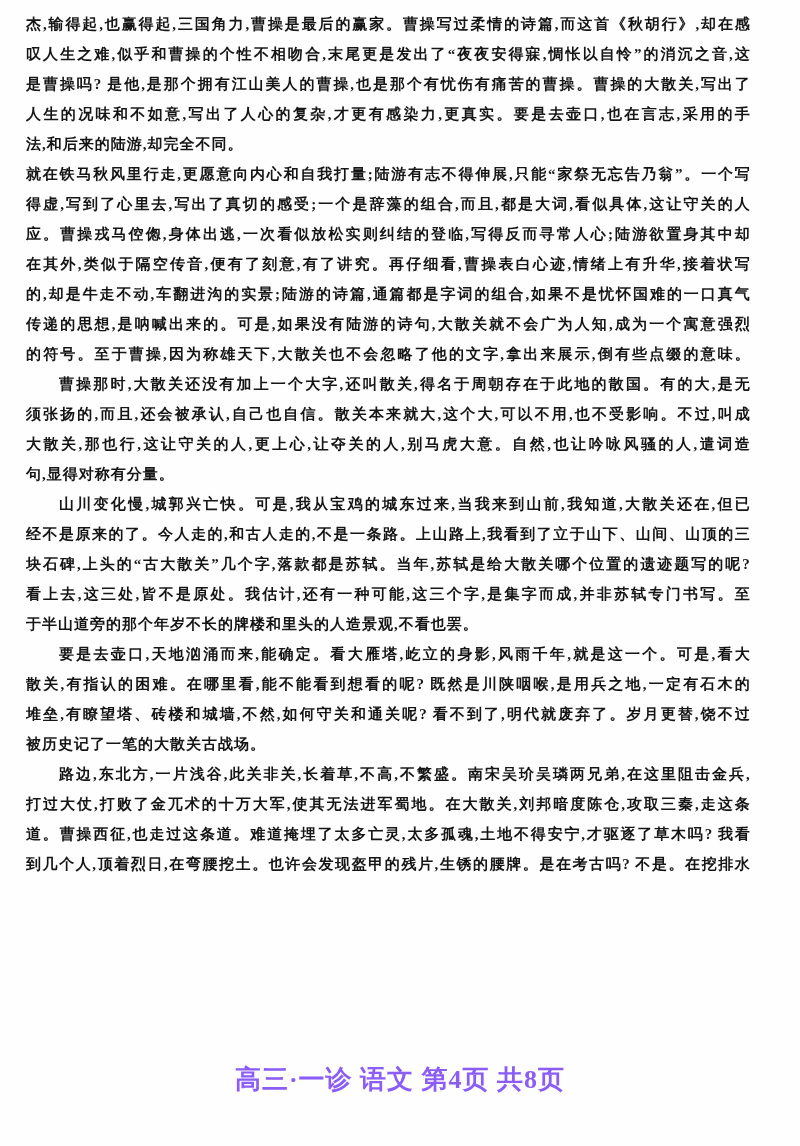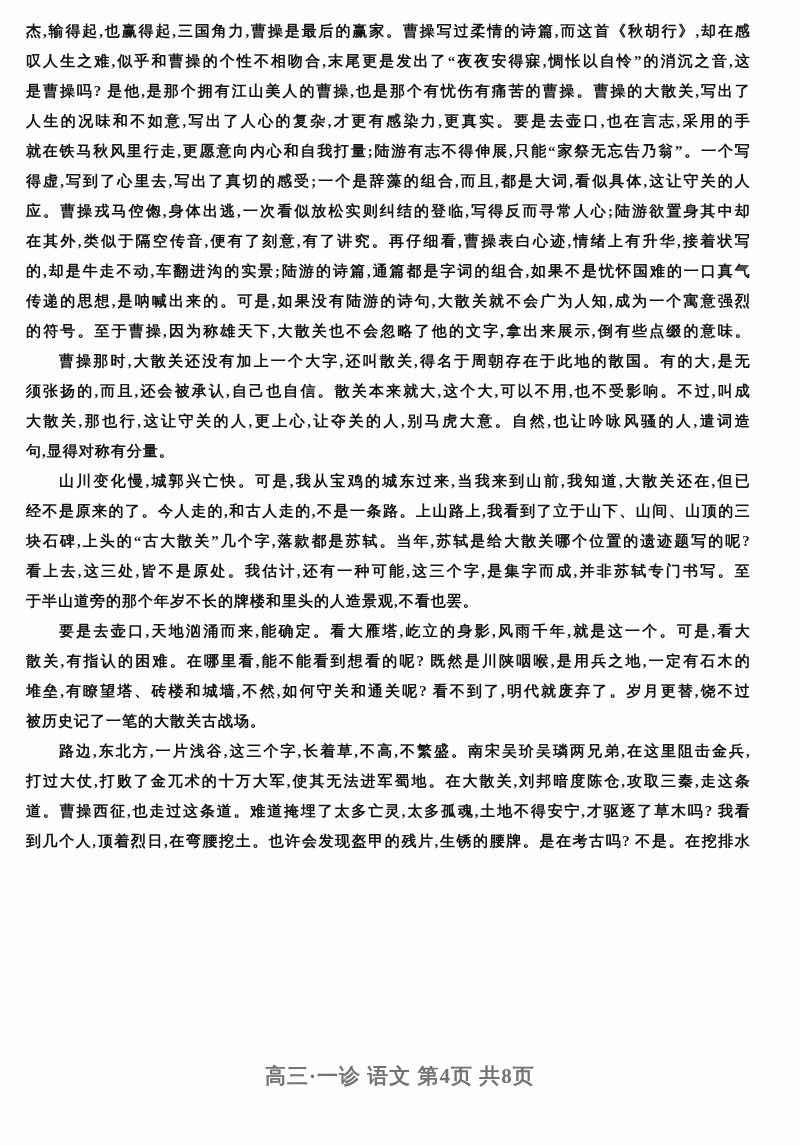--- a/index.html
+++ b/index.html
@@ -6,21 +6,21 @@
     margin: 0;
     padding: 0;
     background: #ffffff;
   }
   .page {
     position: relative;
     width: 800px;
     height: 1146px;
     background: #fefefe;
     box-sizing: border-box;
-    padding: 16px 50px 0 26px;
+    padding: 9px 50px 0 26px;
     font-family: "Liberation Serif", "DejaVu Serif", serif;
     color: #151515;
     overflow: hidden;
   }
   .textblock {
     width: 100%;
   }
   .ln {
     font-size: 15px;
     font-weight: 600;
@@ -43,56 +43,57 @@
     text-decoration: underline;
     text-decoration-thickness: 1.5px;
     text-underline-offset: 5px;
   }
   .footer {
     position: absolute;
     left: 0;
     right: 0;
     top: 1062px;
     text-align: center;
-    font-size: 21px;
+    font-size: 26px;
     font-weight: 600;
-    color: #737373;
+    color: #8b5cf6;
     letter-spacing: 1px;
   }
 </style>
 </head>
 <body>
 
 <div class="page">
   <div class="textblock">
     <div class="ln">杰,输得起,也赢得起,三国角力,曹操是最后的赢家。曹操写过柔情的诗篇,而这首《秋胡行》,却在感</div>
     <div class="ln">叹人生之难,似乎和曹操的个性不相吻合,末尾更是发出了“夜夜安得寐,惆怅以自怜”的消沉之音,这</div>
     <div class="ln">是曹操吗? 是他,是那个拥有江山美人的曹操,也是那个有忧伤有痛苦的曹操。曹操的大散关,写出了</div>
     <div class="ln">人生的况味和不如意,写出了人心的复杂,才更有感染力,更真实。要是去壶口,也在言志,采用的手</div>
+    <div class="ln end">法,和后来的陆游,却完全不同。</div>
     <div class="ln">就在铁马秋风里行走,更愿意向内心和自我打量;陆游有志不得伸展,只能“家祭无忘告乃翁”。一个写</div>
     <div class="ln">得虚,写到了心里去,写出了真切的感受;一个是辞藻的组合,而且,都是大词,看似具体,这让守关的人</div>
     <div class="ln">应。曹操戎马倥偬,身体出逃,一次看似放松实则纠结的登临,写得反而寻常人心;陆游欲置身其中却</div>
     <div class="ln">在其外,类似于隔空传音,便有了刻意,有了讲究。再仔细看,曹操表白心迹,情绪上有升华,接着状写</div>
     <div class="ln">的,却是牛走不动,车翻进沟的实景;陆游的诗篇,通篇都是字词的组合,如果不是忧怀国难的一口真气</div>
     <div class="ln">传递的思想,是呐喊出来的。可是,如果没有陆游的诗句,大散关就不会广为人知,成为一个寓意强烈</div>
     <div class="ln">的符号。至于曹操,因为称雄天下,大散关也不会忽略了他的文字,拿出来展示,倒有些点缀的意味。</div>
     <div class="ln indent">曹操那时,大散关还没有加上一个大字,还叫散关,得名于周朝存在于此地的散国。有的大,是无</div>
     <div class="ln">须张扬的,而且,还会被承认,自己也自信。散关本来就大,这个大,可以不用,也不受影响。不过,叫成</div>
     <div class="ln">大散关,那也行,这让守关的人,更上心,让夺关的人,别马虎大意。自然,也让吟咏风骚的人,遣词造</div>
     <div class="ln end">句,显得对称有分量。</div>
     <div class="ln indent">山川变化慢,城郭兴亡快。可是,我从宝鸡的城东过来,当我来到山前,我知道,大散关还在,但已</div>
     <div class="ln">经不是原来的了。今人走的,和古人走的,不是一条路。上山路上,我看到了立于山下、山间、山顶的三</div>
     <div class="ln">块石碑,上头的“古大散关”几个字,落款都是苏轼。当年,苏轼是给大散关哪个位置的遗迹题写的呢?</div>
     <div class="ln">看上去,这三处,皆不是原处。我估计,还有一种可能,这三个字,是集字而成,并非苏轼专门书写。至</div>
     <div class="ln end">于半山道旁的那个年岁不长的牌楼和里头的人造景观,不看也罢。</div>
     <div class="ln indent">要是去壶口,天地汹涌而来,能确定。看大雁塔,屹立的身影,风雨千年,就是这一个。可是,看大</div>
     <div class="ln">散关,有指认的困难。在哪里看,能不能看到想看的呢? 既然是川陕咽喉,是用兵之地,一定有石木的</div>
     <div class="ln">堆垒,有瞭望塔、砖楼和城墙,不然,如何守关和通关呢? 看不到了,明代就废弃了。岁月更替,饶不过</div>
     <div class="ln end">被历史记了一笔的大散关古战场。</div>
-    <div class="ln indent">路边,东北方,一片浅谷,这三个字,长着草,不高,不繁盛。南宋吴玠吴璘两兄弟,在这里阻击金兵,</div>
+    <div class="ln indent">路边,东北方,一片浅谷,此关非关,长着草,不高,不繁盛。南宋吴玠吴璘两兄弟,在这里阻击金兵,</div>
     <div class="ln">打过大仗,打败了金兀术的十万大军,使其无法进军蜀地。在大散关,刘邦暗度陈仓,攻取三秦,走这条</div>
     <div class="ln">道。曹操西征,也走过这条道。难道掩埋了太多亡灵,太多孤魂,土地不得安宁,才驱逐了草木吗? 我看</div>
     <div class="ln">到几个人,顶着烈日,在弯腰挖土。也许会发现盔甲的残片,生锈的腰牌。是在考古吗? 不是。在挖排水</div>
   </div>
 
   <div class="footer">
     <span>高三·一诊 语文 第4页 共8页</span>
   </div>
 </div>
 

